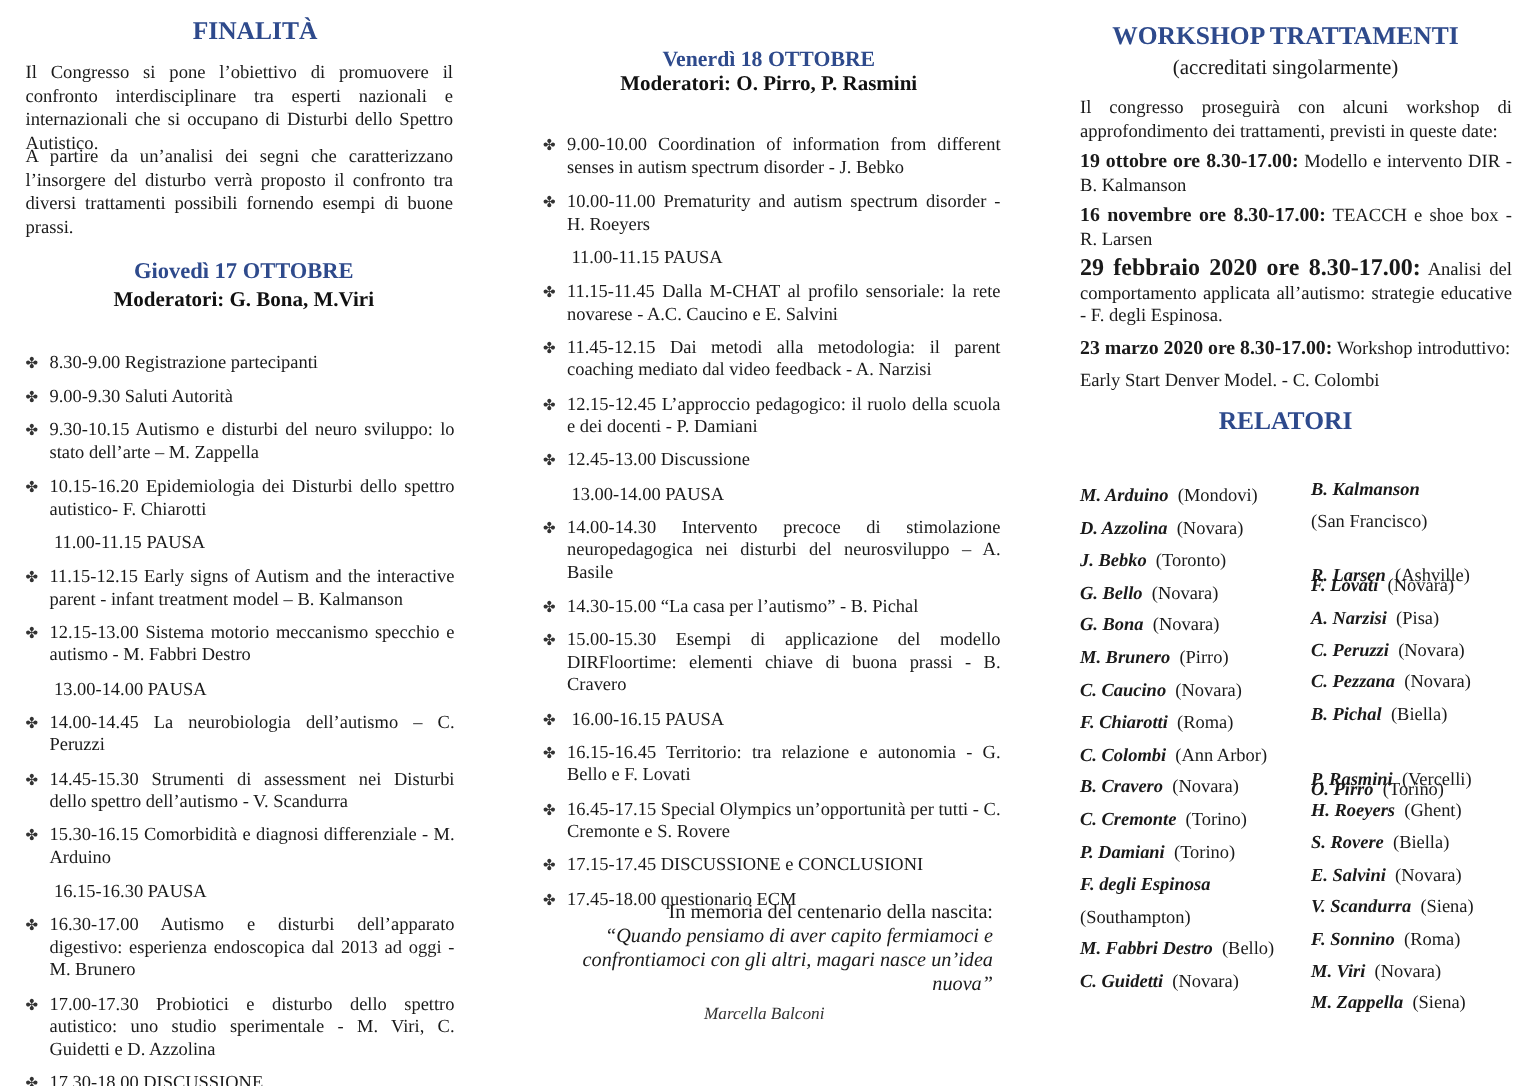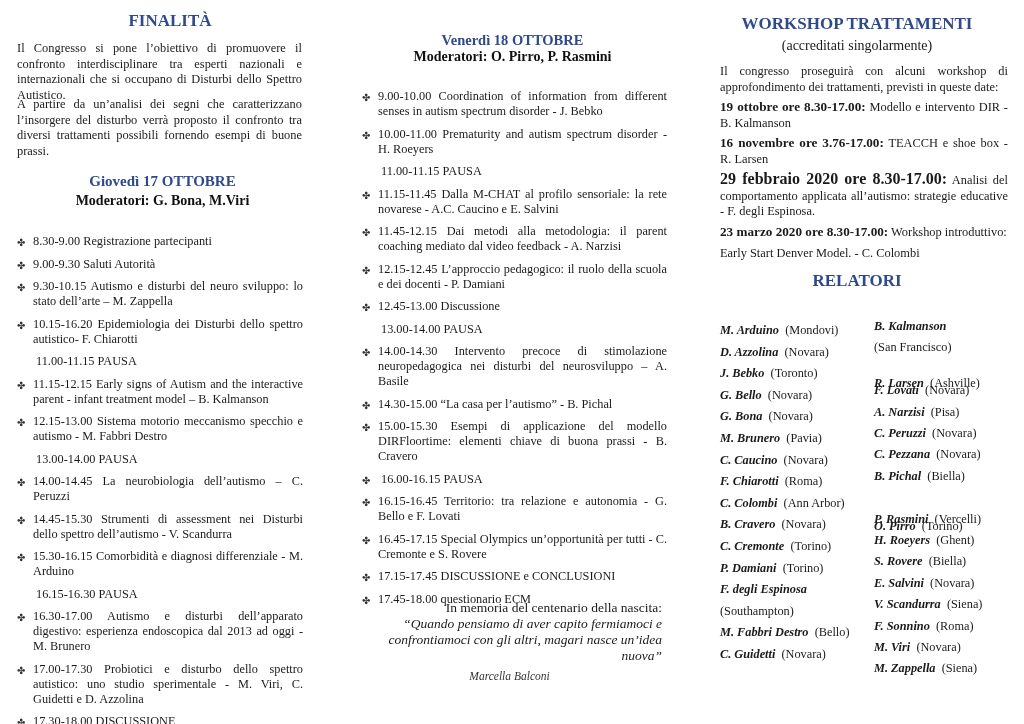--- a/index.html
+++ b/index.html
@@ -103,39 +103,39 @@
 
 <div id="col3" class="col">
   <div class="blue-title h-big" style="position:absolute;top:14px;left:0;width:334px;">WORKSHOP TRATTAMENTI</div>
   <div style="position:absolute;top:38px;left:0;width:334px;text-align:center;font-size:14px;">(accreditati singolarmente)</div>
   <p class="para" style="position:absolute;top:64px;left:30px;width:288px;">Il congresso proseguirà con alcuni workshop di approfondimento dei trattamenti, previsti in queste date:</p>
 
   <p class="para" style="position:absolute;top:99px;left:30px;width:288px;">
     <b style="font-size:13.2px">19 ottobre ore 8.30-17.00:</b><span> Modello e  intervento DIR - B. Kalmanson</span>
   </p>
   <p class="para" style="position:absolute;top:135px;left:30px;width:288px;">
-    <b style="font-size:13.2px">16 novembre ore 3.76-17.00:</b><span> TEACCH e shoe box - R. Larsen</span>
+    <b style="font-size:13.2px">16 novembre ore 8.30-17.00:</b><span> TEACCH e shoe box - R. Larsen</span>
   </p>
   <p class="para" style="position:absolute;top:171px;left:30px;width:288px;">
     <b style="font-size:16px">29 febbraio 2020 ore 8.30-17.00:</b><span> Analisi del comportamento applicata all’autismo: strategie educative - F. degli Espinosa.</span>
   </p>
   <p class="para" style="position:absolute;top:224px;left:30px;width:288px;">
     <b style="font-size:13.2px">23 marzo 2020 ore 8.30-17.00:</b><span> Workshop introduttivo:</span>
   </p>
   <p class="para" style="position:absolute;top:246px;left:30px;width:288px;">Early Start Denver Model. - C. Colombi</p>
 
   <div class="blue-title h-big" style="position:absolute;top:271px;left:0;width:334px;">RELATORI</div>
 
   <div id="rel-left">
       <div class="rel-row" style="left: 30px; top: 323px;"><span class="rel-name">M. Arduino</span><span style="white-space: pre;">  </span><span>(Mondovi)</span></div>
       <div class="rel-row" style="left: 30px; top: 344.6px;"><span class="rel-name">D. Azzolina</span><span style="white-space: pre;">  </span><span>(Novara)</span></div>
       <div class="rel-row" style="left: 30px; top: 366.2px;"><span class="rel-name">J. Bebko</span><span style="white-space: pre;">  </span><span>(Toronto)</span></div>
       <div class="rel-row" style="left: 30px; top: 387.8px; text-align: right;"><span class="rel-name">G. Bello</span><span style="white-space: pre;">  </span><span>(Novara)</span></div>
       <div class="rel-row" style="left: 30px; top: 409.4px;"><span class="rel-name">G. Bona</span><span style="white-space: pre;">  </span><span>(Novara)</span></div>
-      <div class="rel-row" style="left: 30px; top: 431px;"><span class="rel-name">M. Brunero</span><span style="white-space: pre;">  </span><span>(Pavia)</span></div>
+      <div class="rel-row" style="left: 30px; top: 431px;"><span class="rel-name">M. Brunero</span><span style="white-space: pre;">  </span><span>(Pirro)</span></div>
       <div class="rel-row" style="left: 30px; top: 452.6px;"><span class="rel-name">C. Caucino</span><span style="white-space: pre;">  </span><span>(Novara)</span></div>
       <div class="rel-row" style="left: 30px; top: 474.2px;"><span class="rel-name">F. Chiarotti</span><span style="white-space: pre;">  </span><span>(Roma)</span></div>
       <div class="rel-row" style="left: 30px; top: 495.8px;"><span class="rel-name">C. Colombi</span><span style="white-space: pre;">  </span><span>(Ann Arbor)</span></div>
       <div class="rel-row" style="left: 30px; top: 517.4px;"><span class="rel-name">B. Cravero</span><span style="white-space: pre;">  </span><span>(Novara)</span></div>
       <div class="rel-row" style="left: 30px; top: 539px;"><span class="rel-name">C. Cremonte</span><span style="white-space: pre;">  </span><span>(Torino)</span></div>
       <div class="rel-row" style="left: 30px; top: 560.6px;"><span class="rel-name">P. Damiani</span><span style="white-space: pre;">  </span><span>(Torino)</span></div>
       <div class="rel-row" style="left: 30px; top: 582.2px;"><span class="rel-name">F. degli Espinosa</span><span style="white-space: pre;"></span><span></span></div>
       <div class="rel-row" style="left: 30px; top: 603.8px;"><span class="rel-name"></span><span style="white-space: pre;"></span><span>(Southampton)</span></div>
       <div class="rel-row" style="left: 30px; top: 625.4px;"><span class="rel-name">M. Fabbri Destro</span><span style="white-space: pre;">  </span><span>(Bello)</span></div>
       <div class="rel-row" style="left: 30px; top: 647px;"><span class="rel-name">C. Guidetti</span><span style="white-space: pre;">  </span><span>(Novara)</span></div>

